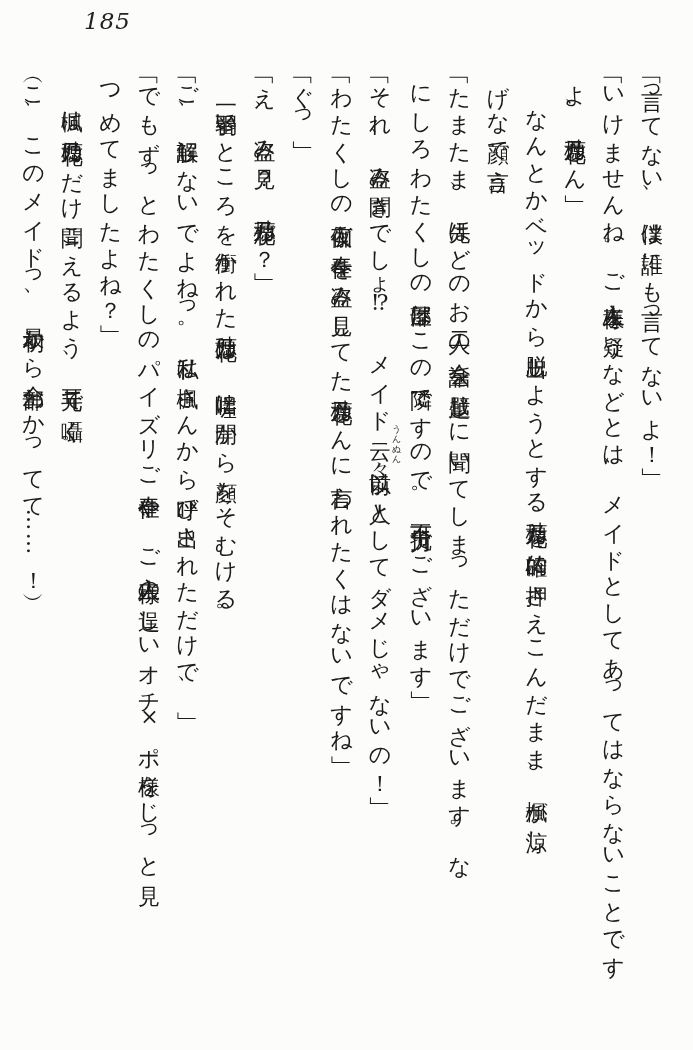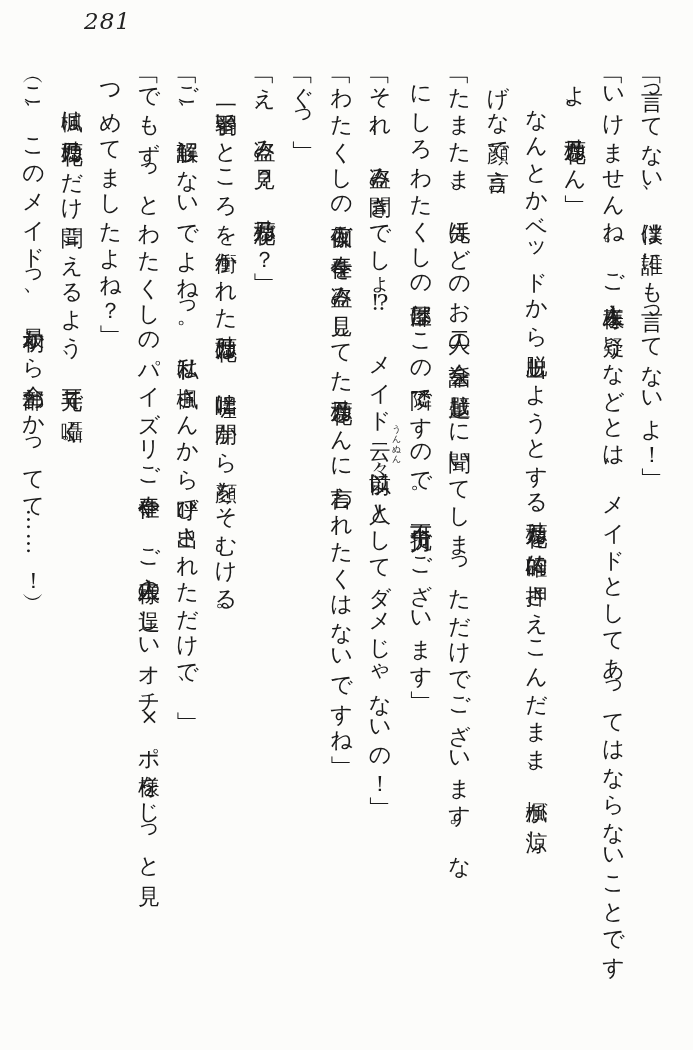--- a/index.html
+++ b/index.html
@@ -52,21 +52,21 @@
     font-size: 9px;
     letter-spacing: 0;
     color: #2a2a2a;
   }
 </style>
 </head>
 <body>
 
 <div class="page">
 
-  <div class="page-number">281</div>
+  <div class="page-number">185</div>
 
   <div class="text-block">
     <p>「言ってない、僕は誰にも言ってないよ！」</p>
     <p>「いけませんね。ご主人様を疑うなどとは、メイドとしてあってはならないことです</p>
     <p>よ、穂乃花さん」</p>
     <p class="indent">なんとかベッドから脱出しようとする穂乃花を的確に押さえこんだまま、楓が涼し</p>
     <p>げな顔で言う。</p>
     <p>「たまたま、先ほどのお二人の会話を壁越しに聞いてしまっただけでございます。な</p>
     <p>にしろわたくしの部屋はこの隣ですので。不可抗力でございます」</p>
     <p><span>「それ、盗み聞きでしょ⁉　メイド</span><ruby><span>云々</span><rt>うんぬん</rt></ruby><span>以前に人としてダメじゃないの！」</span></p>

